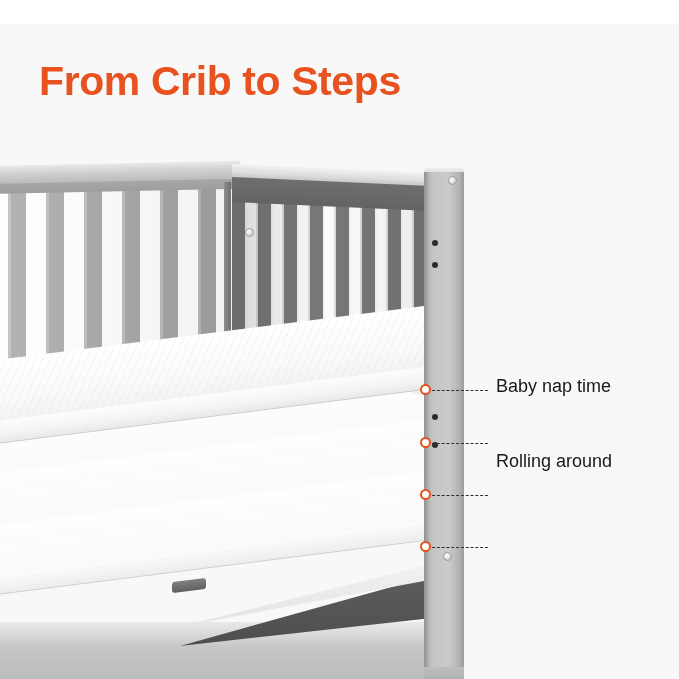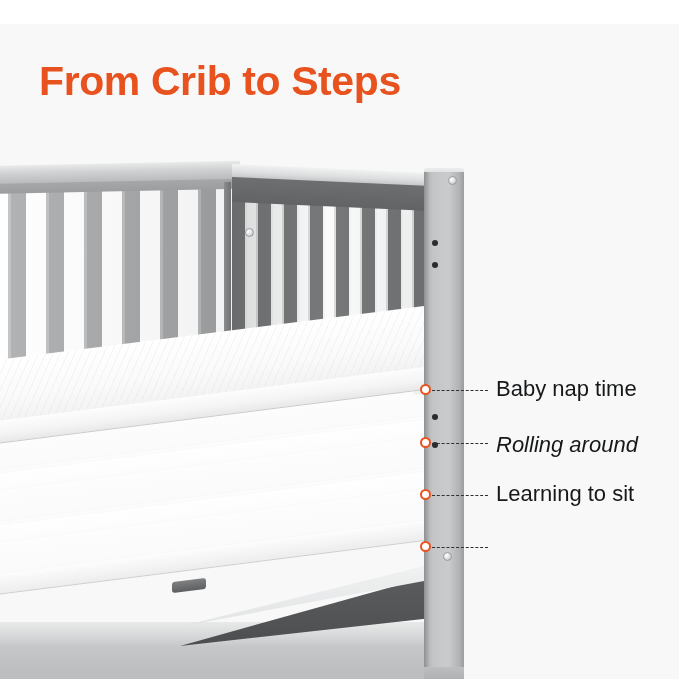--- a/index.html
+++ b/index.html
@@ -321,21 +321,21 @@
     z-index: 20;
   }
   .leader {
     position: absolute;
     height: 0;
     border-top: 1.5px dashed #2e3032;
     z-index: 19;
   }
   .callout-label {
     position: absolute;
-    font-size: 22px;
+    font-size: 18px;
     color: #16181a;
     white-space: nowrap;
     z-index: 21;
   }
 </style>
 </head>
 <body>
 
 <div id="canvas">
 
@@ -388,22 +388,21 @@
     <div class="hole" style="left:432px; top:262px;"></div>
     <div class="hole" style="left:432px; top:290px;"></div>
   </div>
 
   <div class="marker" style="left:420px; top:360px;"></div>
   <div class="leader" style="left:432px; top:366px; width:56px;"></div>
   <div class="callout-label" style="left:496px; top:352px;">Baby nap time</div>
 
   <div class="marker" style="left:420px; top:413px;"></div>
   <div class="leader" style="left:432px; top:419px; width:56px;"></div>
-  <div class="callout-label" style="left:496px; top:408px;font-style:italic;">Rolling around</div>
+  <div class="callout-label" style="left:496px; top:427px;">Rolling around</div>
 
   <div class="marker" style="left:420px; top:465px;"></div>
   <div class="leader" style="left:432px; top:471px; width:56px;"></div>
-  <div class="callout-label" style="left:496px; top:457px;">Learning to sit</div>
 
   <div class="marker" style="left:420px; top:517px;"></div>
   <div class="leader" style="left:432px; top:523px; width:56px;"></div>
 
 </div>
 
 </body></html>

